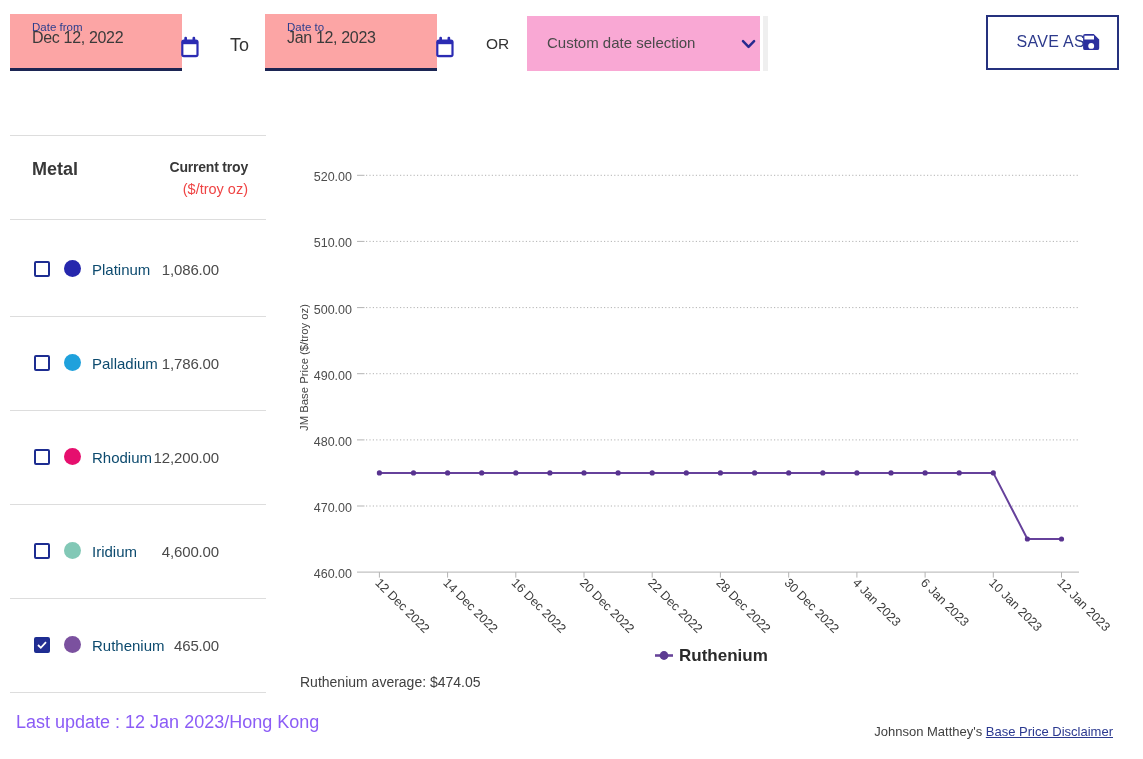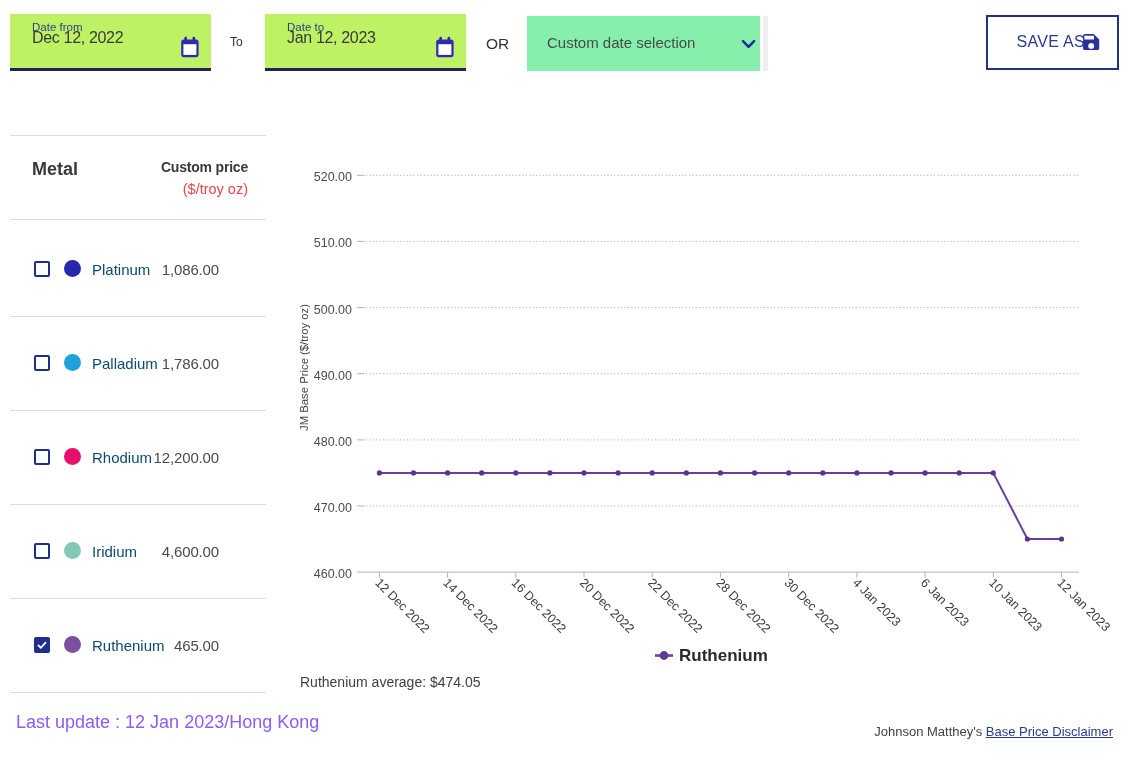--- a/index.html
+++ b/index.html
@@ -1,18 +1,18 @@
 <!DOCTYPE html>
 <html><head>
 <meta charset="utf-8">
 <style>
   html,body{margin:0;padding:0;background:#fff;width:1143px;height:759px;overflow:hidden;}
   body{font-family:"Liberation Sans",sans-serif;position:relative;}
   .abs{position:absolute;}
-  .datebox{background:#bef264;border-bottom:3px solid #1c2553;width:201px;height:54px;}
+  .datebox{background:#fca5a5;border-bottom:3px solid #1c2553;width:172px;height:54px;}
   .datebox .lbl{position:absolute;left:22px;top:7px;font-size:11.5px;color:#2c3e8e;}
   .datebox .val{position:absolute;left:22px;top:15px;font-size:16px;letter-spacing:-0.33px;color:#3a3a3a;}
   .sep{position:absolute;left:10px;width:256px;height:1px;background:#ddd;}
   .rowname{font-size:15px;color:#0c4a6e;}
   .price{font-size:15px;letter-spacing:-0.15px;color:#4a4a4a;position:absolute;right:924px;}
   .cb{position:absolute;left:34px;width:12px;height:12px;border:2px solid #1d2d91;border-radius:2px;background:#fff;}
   .dot{position:absolute;left:64px;width:17px;height:17px;border-radius:50%;}
 </style>
 </head>
 <body>
@@ -20,51 +20,51 @@
   <div class="abs datebox" style="left:10px;top:14px;">
     <span class="lbl">Date from</span>
     <span class="val">Dec 12, 2022</span>
     <svg class="abs" style="left:169.5px;top:21px;" width="20" height="24" viewBox="0 0 20 24">
       <rect x="4.3" y="1.8" width="2.7" height="4.5" rx="1.2" fill="#2b2bb3"></rect>
       <rect x="12.5" y="1.8" width="2.7" height="4.5" rx="1.2" fill="#2b2bb3"></rect>
       <rect x="1.2" y="4.6" width="17.4" height="17.6" rx="2.6" fill="#2b2bb3"></rect>
       <rect x="3.4" y="9.2" width="13.0" height="10.7" fill="#fff"></rect>
     </svg>
   </div>
-  <div class="abs" style="left:230px;top:35px;font-size:12px;color:#333;">To</div>
+  <div class="abs" style="left:230px;top:35px;font-size:18px;color:#333;">To</div>
   <div class="abs datebox" style="left:265px;top:14px;">
     <span class="lbl">Date to</span>
     <span class="val">Jan 12, 2023</span>
     <svg class="abs" style="left:169.5px;top:21px;" width="20" height="24" viewBox="0 0 20 24">
       <rect x="4.3" y="1.8" width="2.7" height="4.5" rx="1.2" fill="#2b2bb3"></rect>
       <rect x="12.5" y="1.8" width="2.7" height="4.5" rx="1.2" fill="#2b2bb3"></rect>
       <rect x="1.2" y="4.6" width="17.4" height="17.6" rx="2.6" fill="#2b2bb3"></rect>
       <rect x="3.4" y="9.2" width="13.0" height="10.7" fill="#fff"></rect>
     </svg>
   </div>
   <div class="abs" style="left:486px;top:35px;font-size:15.5px;color:#333;">OR</div>
-  <div class="abs" style="left:527px;top:16px;width:233px;height:55px;background:#86efac;">
+  <div class="abs" style="left:527px;top:16px;width:233px;height:55px;background:#f9a8d4;">
     <span class="abs" style="left:20px;top:18px;font-size:15px;color:#4a4a4a;">Custom date selection</span>
     <svg class="abs" style="left:214px;top:23px;" width="15" height="11" viewBox="0 0 15 11">
       <path d="M2 2.2 L7.55 7.8 L13.1 2.2" fill="none" stroke="#272a8f" stroke-width="2.5" stroke-linecap="round" stroke-linejoin="round"></path>
     </svg>
   </div>
   <div class="abs" style="left:763px;top:16px;width:4.5px;height:55px;background:#efefef;"></div>
   <div class="abs" style="left:986px;top:14.5px;width:129px;height:51.5px;border:2.5px solid #25317e;">
     <span class="abs" style="left:12.5px;top:16.5px;font-size:16px;color:#2d3a8c;letter-spacing:0.3px;margin-left:16px;">SAVE AS</span>
     <svg class="abs" style="left:93.5px;top:16.5px;" width="19" height="19" viewBox="0 0 19 19">
       <path d="M3 1 h8.7 l5.5 5.5 V15.2 a1.9 1.9 0 0 1 -1.9 1.9 H3 a1.9 1.9 0 0 1 -1.9 -1.9 V2.9 A1.9 1.9 0 0 1 3 1 Z" fill="#2b2f9e"></path>
       <rect x="2.4" y="2.7" width="9.6" height="3.8" fill="#fff"></rect>
       <circle cx="9.2" cy="12.9" r="2.95" fill="#fff"></circle>
     </svg>
   </div>
 
   <div class="sep" style="top:135px;"></div>
   <div class="abs" style="left:32px;top:159px;font-size:18px;font-weight:bold;color:#383838;">Metal</div>
-  <div class="abs" style="right:895px;top:159px;font-size:14px;letter-spacing:-0.2px;font-weight:bold;color:#383838;">Custom price</div>
+  <div class="abs" style="right:895px;top:159px;font-size:14px;letter-spacing:-0.2px;font-weight:bold;color:#383838;">Current troy</div>
   <div class="abs" style="right:895px;top:181px;font-size:14.5px;color:#ef4444;">($/troy oz)</div>
   <div class="sep" style="top:219px;"></div>
   <div class="sep" style="top:316px;"></div>
   <div class="sep" style="top:410px;"></div>
   <div class="sep" style="top:504px;"></div>
   <div class="sep" style="top:598px;"></div>
   <div class="sep" style="top:692px;"></div>
 
   <div class="cb" style="top:261px;"></div>
   <div class="dot" style="top:260px;background:#2627ad;"></div>

